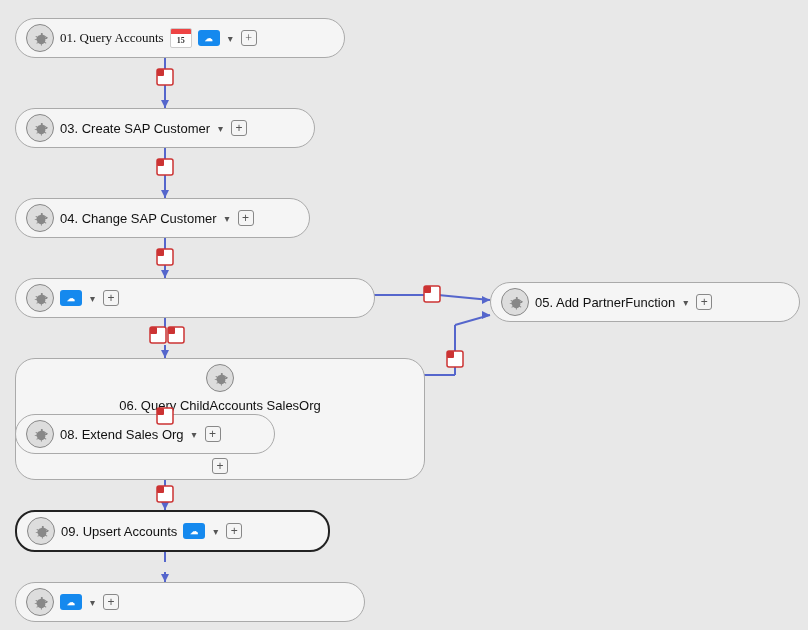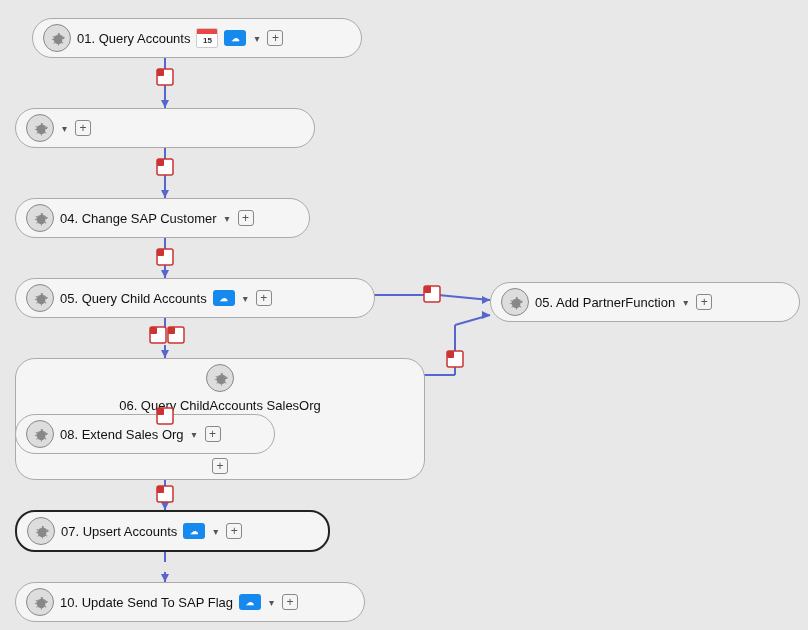--- a/index.html
+++ b/index.html
@@ -238,21 +238,21 @@
   </div>
 
   <div class="connector-icon" style="left:446px; top:350px;">
     <svg viewBox="0 0 18 18">
         <rect x="1" y="1" width="16" height="16" rx="2" fill="white" stroke="#cc3333" stroke-width="1.5"></rect>
         <rect x="0" y="0" width="7" height="7" rx="1" fill="#cc3333" transform="translate(1,1)"></rect>
         <polyline points="4,10 7,13 13,7" stroke="white" stroke-width="2" fill="none" stroke-linecap="round"></polyline>
       </svg>
   </div>
 
-  <div class="node" style="left:32px; top:18px; width:330px;">
+  <div class="node" style="left:15px; top:18px; width:330px;font-family:Liberation Serif, serif;">
     <div class="node-icon">
       <svg class="gear-svg" viewBox="0 0 20 20" fill="#888">
           <path d="M10 13a3 3 0 100-6 3 3 0 000 6zm7.07-2.13l1.27-.73a.5.5 0 000-.86l-1.27-.73A7 7 0 0013 6.28V4.85a.5.5 0 00-.5-.5h-1a.5.5 0 00-.5.5v1.43A7 7 0 007 8.55l-1.27-.73a.5.5 0 00-.5.86l1.27.73A7 7 0 006 11H4.5a.5.5 0 000 1H6a7 7 0 001.5 2.59l-1.27.73a.5.5 0 00.5.86l1.27-.73A7 7 0 0011 16.85v1.3a.5.5 0 001 0v-1.3a7 7 0 003-1.6l1.27.73a.5.5 0 00.5-.86l-1.27-.73A7 7 0 0016 11h1.5a.5.5 0 000-1H16a7 7 0 00-.93-2.13z"></path>
         </svg>
     </div>
     <span class="node-label">01. Query Accounts</span>
     <div class="cal-badge">
       <div class="cal-top"></div>
       <div class="cal-num">15</div>
     </div>
@@ -260,20 +260,21 @@
     <span class="dropdown-btn">▾</span>
     <div class="add-btn">+</div>
   </div>
 
   <div class="node" style="left:15px; top:108px; width:300px;">
     <div class="node-icon">
       <svg class="gear-svg" viewBox="0 0 20 20" fill="#888">
           <path d="M10 13a3 3 0 100-6 3 3 0 000 6zm7.07-2.13l1.27-.73a.5.5 0 000-.86l-1.27-.73A7 7 0 0013 6.28V4.85a.5.5 0 00-.5-.5h-1a.5.5 0 00-.5.5v1.43A7 7 0 007 8.55l-1.27-.73a.5.5 0 00-.5.86l1.27.73A7 7 0 006 11H4.5a.5.5 0 000 1H6a7 7 0 001.5 2.59l-1.27.73a.5.5 0 00.5.86l1.27-.73A7 7 0 0011 16.85v1.3a.5.5 0 001 0v-1.3a7 7 0 003-1.6l1.27.73a.5.5 0 00.5-.86l-1.27-.73A7 7 0 0016 11h1.5a.5.5 0 000-1H16a7 7 0 00-.93-2.13z"></path>
         </svg>
     </div>
+    <span class="node-label">03. Create SAP Customer</span>
     <span class="dropdown-btn">▾</span>
     <div class="add-btn">+</div>
   </div>
 
   <div class="node" style="left:15px; top:198px; width:295px;">
     <div class="node-icon">
       <svg class="gear-svg" viewBox="0 0 20 20" fill="#888">
           <path d="M10 13a3 3 0 100-6 3 3 0 000 6zm7.07-2.13l1.27-.73a.5.5 0 000-.86l-1.27-.73A7 7 0 0013 6.28V4.85a.5.5 0 00-.5-.5h-1a.5.5 0 00-.5.5v1.43A7 7 0 007 8.55l-1.27-.73a.5.5 0 00-.5.86l1.27.73A7 7 0 006 11H4.5a.5.5 0 000 1H6a7 7 0 001.5 2.59l-1.27.73a.5.5 0 00.5.86l1.27-.73A7 7 0 0011 16.85v1.3a.5.5 0 001 0v-1.3a7 7 0 003-1.6l1.27.73a.5.5 0 00.5-.86l-1.27-.73A7 7 0 0016 11h1.5a.5.5 0 000-1H16a7 7 0 00-.93-2.13z"></path>
         </svg>
     </div>
@@ -281,21 +282,20 @@
     <span class="dropdown-btn">▾</span>
     <div class="add-btn">+</div>
   </div>
 
   <div class="node" style="left:15px; top:278px; width:360px;">
     <div class="node-icon">
       <svg class="gear-svg" viewBox="0 0 20 20" fill="#888">
           <path d="M10 13a3 3 0 100-6 3 3 0 000 6zm7.07-2.13l1.27-.73a.5.5 0 000-.86l-1.27-.73A7 7 0 0013 6.28V4.85a.5.5 0 00-.5-.5h-1a.5.5 0 00-.5.5v1.43A7 7 0 007 8.55l-1.27-.73a.5.5 0 00-.5.86l1.27.73A7 7 0 006 11H4.5a.5.5 0 000 1H6a7 7 0 001.5 2.59l-1.27.73a.5.5 0 00.5.86l1.27-.73A7 7 0 0011 16.85v1.3a.5.5 0 001 0v-1.3a7 7 0 003-1.6l1.27.73a.5.5 0 00.5-.86l-1.27-.73A7 7 0 0016 11h1.5a.5.5 0 000-1H16a7 7 0 00-.93-2.13z"></path>
         </svg>
     </div>
-    <span class="node-label">05. Query Child Accounts</span>
     <div class="sf-badge">☁</div>
     <span class="dropdown-btn">▾</span>
     <div class="add-btn">+</div>
   </div>
 
   <div class="node" style="left:15px; top:358px; width:410px;flex-direction:column;">
     <div class="node-icon">
       <svg class="gear-svg" viewBox="0 0 20 20" fill="#888">
           <path d="M10 13a3 3 0 100-6 3 3 0 000 6zm7.07-2.13l1.27-.73a.5.5 0 000-.86l-1.27-.73A7 7 0 0013 6.28V4.85a.5.5 0 00-.5-.5h-1a.5.5 0 00-.5.5v1.43A7 7 0 007 8.55l-1.27-.73a.5.5 0 00-.5.86l1.27.73A7 7 0 006 11H4.5a.5.5 0 000 1H6a7 7 0 001.5 2.59l-1.27.73a.5.5 0 00.5.86l1.27-.73A7 7 0 0011 16.85v1.3a.5.5 0 001 0v-1.3a7 7 0 003-1.6l1.27.73a.5.5 0 00.5-.86l-1.27-.73A7 7 0 0016 11h1.5a.5.5 0 000-1H16a7 7 0 00-.93-2.13z"></path>
         </svg>
@@ -316,33 +316,32 @@
     <span class="dropdown-btn">▾</span>
     <div class="add-btn">+</div>
   </div>
 
   <div class="node bold-border" style="left:15px; top:510px; width:315px;">
     <div class="node-icon">
       <svg class="gear-svg" viewBox="0 0 20 20" fill="#888">
           <path d="M10 13a3 3 0 100-6 3 3 0 000 6zm7.07-2.13l1.27-.73a.5.5 0 000-.86l-1.27-.73A7 7 0 0013 6.28V4.85a.5.5 0 00-.5-.5h-1a.5.5 0 00-.5.5v1.43A7 7 0 007 8.55l-1.27-.73a.5.5 0 00-.5.86l1.27.73A7 7 0 006 11H4.5a.5.5 0 000 1H6a7 7 0 001.5 2.59l-1.27.73a.5.5 0 00.5.86l1.27-.73A7 7 0 0011 16.85v1.3a.5.5 0 001 0v-1.3a7 7 0 003-1.6l1.27.73a.5.5 0 00.5-.86l-1.27-.73A7 7 0 0016 11h1.5a.5.5 0 000-1H16a7 7 0 00-.93-2.13z"></path>
         </svg>
     </div>
-    <span class="node-label">07. Upsert Accounts</span>
+    <span class="node-label">09. Upsert Accounts</span>
     <div class="sf-badge">☁</div>
     <span class="dropdown-btn">▾</span>
     <div class="add-btn">+</div>
   </div>
 
   <div class="node" style="left:15px; top:582px; width:350px;">
     <div class="node-icon">
       <svg class="gear-svg" viewBox="0 0 20 20" fill="#888">
           <path d="M10 13a3 3 0 100-6 3 3 0 000 6zm7.07-2.13l1.27-.73a.5.5 0 000-.86l-1.27-.73A7 7 0 0013 6.28V4.85a.5.5 0 00-.5-.5h-1a.5.5 0 00-.5.5v1.43A7 7 0 007 8.55l-1.27-.73a.5.5 0 00-.5.86l1.27.73A7 7 0 006 11H4.5a.5.5 0 000 1H6a7 7 0 001.5 2.59l-1.27.73a.5.5 0 00.5.86l1.27-.73A7 7 0 0011 16.85v1.3a.5.5 0 001 0v-1.3a7 7 0 003-1.6l1.27.73a.5.5 0 00.5-.86l-1.27-.73A7 7 0 0016 11h1.5a.5.5 0 000-1H16a7 7 0 00-.93-2.13z"></path>
         </svg>
     </div>
-    <span class="node-label">10. Update Send To SAP Flag</span>
     <div class="sf-badge">☁</div>
     <span class="dropdown-btn">▾</span>
     <div class="add-btn">+</div>
   </div>
 
   <div class="node" style="left:490px; top:282px; width:310px;">
     <div class="node-icon">
       <svg class="gear-svg" viewBox="0 0 20 20" fill="#888">
           <path d="M10 13a3 3 0 100-6 3 3 0 000 6zm7.07-2.13l1.27-.73a.5.5 0 000-.86l-1.27-.73A7 7 0 0013 6.28V4.85a.5.5 0 00-.5-.5h-1a.5.5 0 00-.5.5v1.43A7 7 0 007 8.55l-1.27-.73a.5.5 0 00-.5.86l1.27.73A7 7 0 006 11H4.5a.5.5 0 000 1H6a7 7 0 001.5 2.59l-1.27.73a.5.5 0 00.5.86l1.27-.73A7 7 0 0011 16.85v1.3a.5.5 0 001 0v-1.3a7 7 0 003-1.6l1.27.73a.5.5 0 00.5-.86l-1.27-.73A7 7 0 0016 11h1.5a.5.5 0 000-1H16a7 7 0 00-.93-2.13z"></path>
         </svg>

